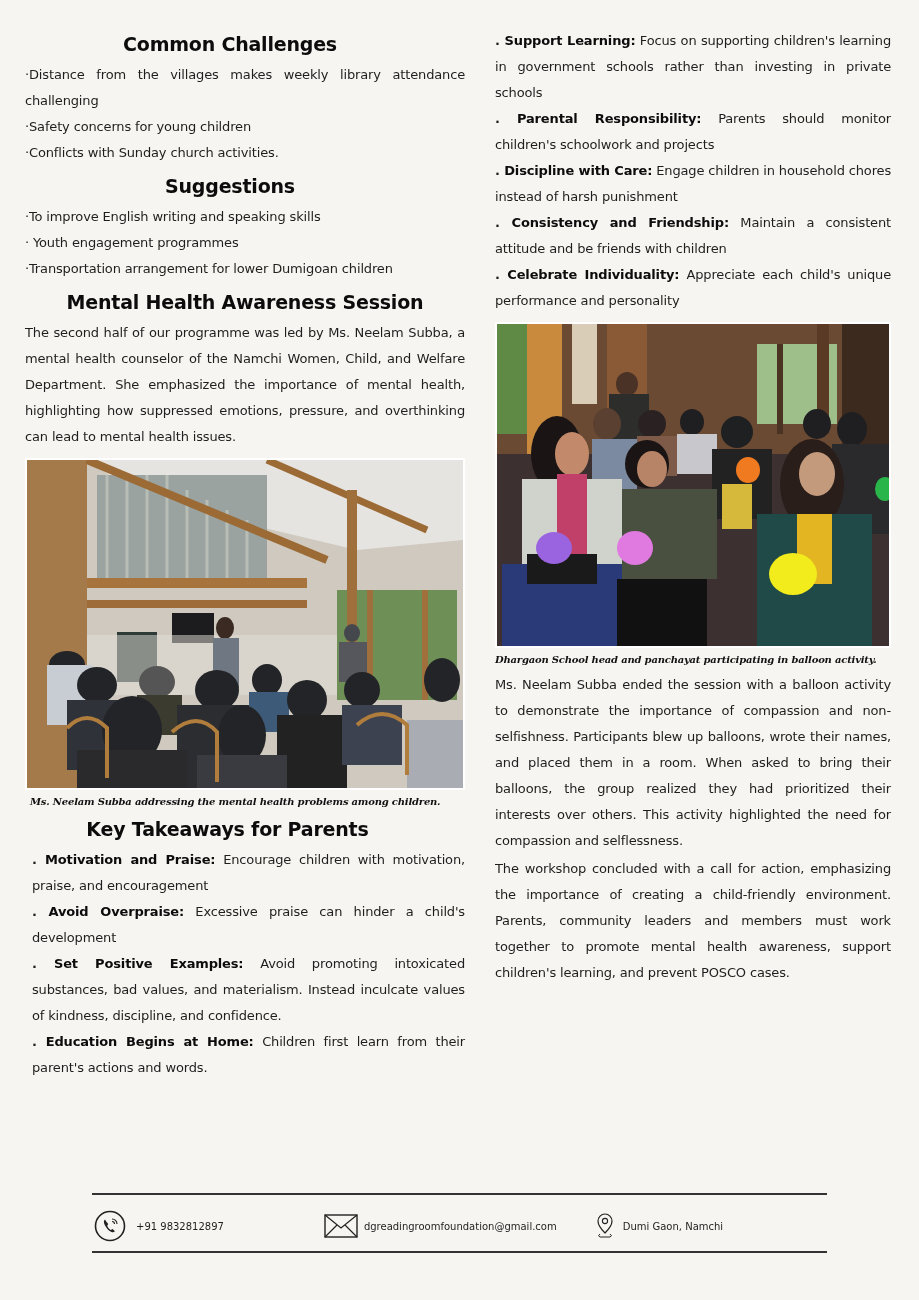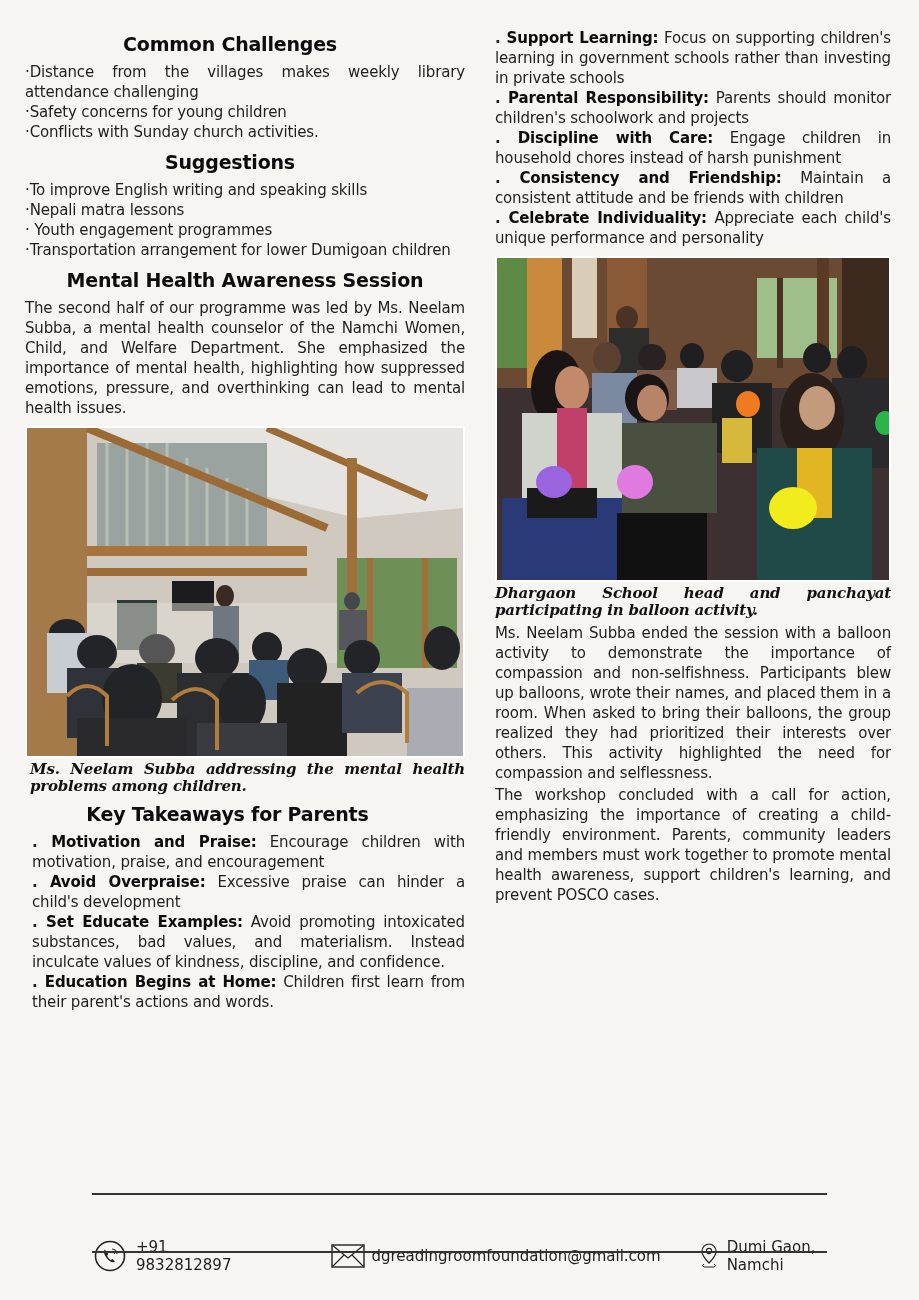--- a/index.html
+++ b/index.html
@@ -7,49 +7,48 @@
       width: 919px; height: 1300px; background: #f7f5f1; color: #1e1e1e;
       font-family: "DejaVu Sans", sans-serif; position: relative; overflow: hidden;
     }
     .col { position: absolute; }
     .col-left { left: 25px; top: 30px; width: 440px; }
     .col-right { left: 495px; top: 28px; width: 396px; }
     h2 {
       margin: 0; font-weight: bold; font-size: 19px; text-align: center; color: #0c0c0c;
       line-height: 28px; font-family: "DejaVu Sans", sans-serif; letter-spacing: -0.2px;
     }
-    p, li { font-size: 15px; line-height: 20px; margin: 0; text-align: justify; letter-spacing: -0.15px; }
+    p, li { font-size: 13px; line-height: 26px; margin: 0; text-align: justify; letter-spacing: -0.15px; }
     ul { list-style: none; margin: 0; padding: 0; }
     .bullet-list li::before { content: "\00B7"; }
     .kt li b { font-weight: bold; color: #0c0c0c; }
     .kt li::before { content: ". "; font-weight: bold; }
     .photo { position: relative; overflow: hidden; border: 2px solid #fff; box-sizing: border-box; }
     .caption {
       font-family: "DejaVu Serif", serif; font-style: italic; font-weight: bold;
-      font-size: 15px; line-height: 17px; text-align: justify; color: #111; letter-spacing: -0.2px;
+      font-size: 10px; line-height: 17px; text-align: justify; color: #111; letter-spacing: -0.2px;
     }
     .footer-line { position: absolute; left: 92px; width: 735px; height: 2px; background: #333; }
-    .footer { position: absolute; top: 1237px; left: 92px; width: 735px; height: 38px; display: flex; align-items: center; font-size: 15px; }
+    .footer { position: absolute; top: 1207px; left: 92px; width: 735px; height: 38px; display: flex; align-items: center; font-size: 10px; }
     .footer .item { display: flex; align-items: center; }
     .footer svg { display: block; }
   </style>
 </head>
 <body>
 
 <div class="col col-left">
   <h2 style="margin-top:0;margin-left:-30px;">Common Challenges</h2>
   <ul class="bullet-list" style="margin-top:4px;">
     <li>Distance from the villages makes weekly library attendance challenging</li>
     <li>Safety concerns for young children</li>
     <li>Conflicts with Sunday church activities.</li>
   </ul>
   <h2 style="margin-top:6px;margin-left:-30px;">Suggestions</h2>
   <ul class="bullet-list" style="margin-top:4px;">
     <li>To improve English writing and speaking skills</li>
-    <li>Nepali matra lessons</li>
     <li> Youth engagement programmes</li>
     <li>Transportation arrangement for lower Dumigoan children</li>
   </ul>
   <h2 style="margin-top:6px;">Mental Health Awareness Session</h2>
   <p style="margin-top:4px;">The second half of our programme was led by Ms. Neelam Subba, a mental health counselor of the Namchi Women, Child, and Welfare Department. She emphasized the importance of mental health, highlighting how suppressed emotions, pressure, and overthinking can lead to mental health issues.</p>
 
   <div class="photo" style="width:440px;height:332px;margin-top:8px;background:linear-gradient(180deg,#d9d6cf 0%,#c8b08a 35%,#8a6a44 55%,#3a3535 75%,#2a2a2c 100%);">
     <svg width="436" height="328" viewBox="0 0 436 328">
       <rect x="0" y="0" width="436" height="328" fill="#cfc9bf"></rect>
       <polygon points="60,0 436,0 436,80 330,90 120,40" fill="#e6e4e0"></polygon>
@@ -108,21 +107,21 @@
         <path d="M145,272 q25,-22 45,0 v50"></path>
       </g>
     </svg>
   </div>
   <div class="caption" style="margin-top:3px;margin-left:5px;">Ms. Neelam Subba addressing the mental health problems among children.</div>
 
   <h2 style="margin-top:5px;margin-left:-35px;">Key Takeaways for Parents</h2>
   <ul class="kt" style="margin-top:4px;margin-left:7px;">
     <li><b>Motivation and Praise:</b><span> Encourage children with motivation, praise, and encouragement</span></li>
     <li><b>Avoid Overpraise:</b><span> Excessive praise can hinder a child's development</span></li>
-    <li><b>Set Educate Examples:</b><span> Avoid promoting intoxicated substances, bad values, and materialism. Instead inculcate values of kindness, discipline, and confidence.</span></li>
+    <li><b>Set Positive Examples:</b><span> Avoid promoting intoxicated substances, bad values, and materialism. Instead inculcate values of kindness, discipline, and confidence.</span></li>
     <li><b>Education Begins at Home:</b><span> Children first learn from their parent's actions and words.</span></li>
   </ul>
 </div>
 
 <div class="col col-right">
   <ul class="kt">
     <li><b>Support Learning:</b><span> Focus on supporting children's learning in government schools rather than investing in private schools</span></li>
     <li><b>Parental Responsibility:</b><span> Parents should monitor children's schoolwork and projects</span></li>
     <li><b>Discipline with Care:</b><span> Engage children in household chores instead of harsh punishment</span></li>
     <li><b>Consistency and Friendship:</b><span> Maintain a consistent attitude and be friends with children</span></li>

